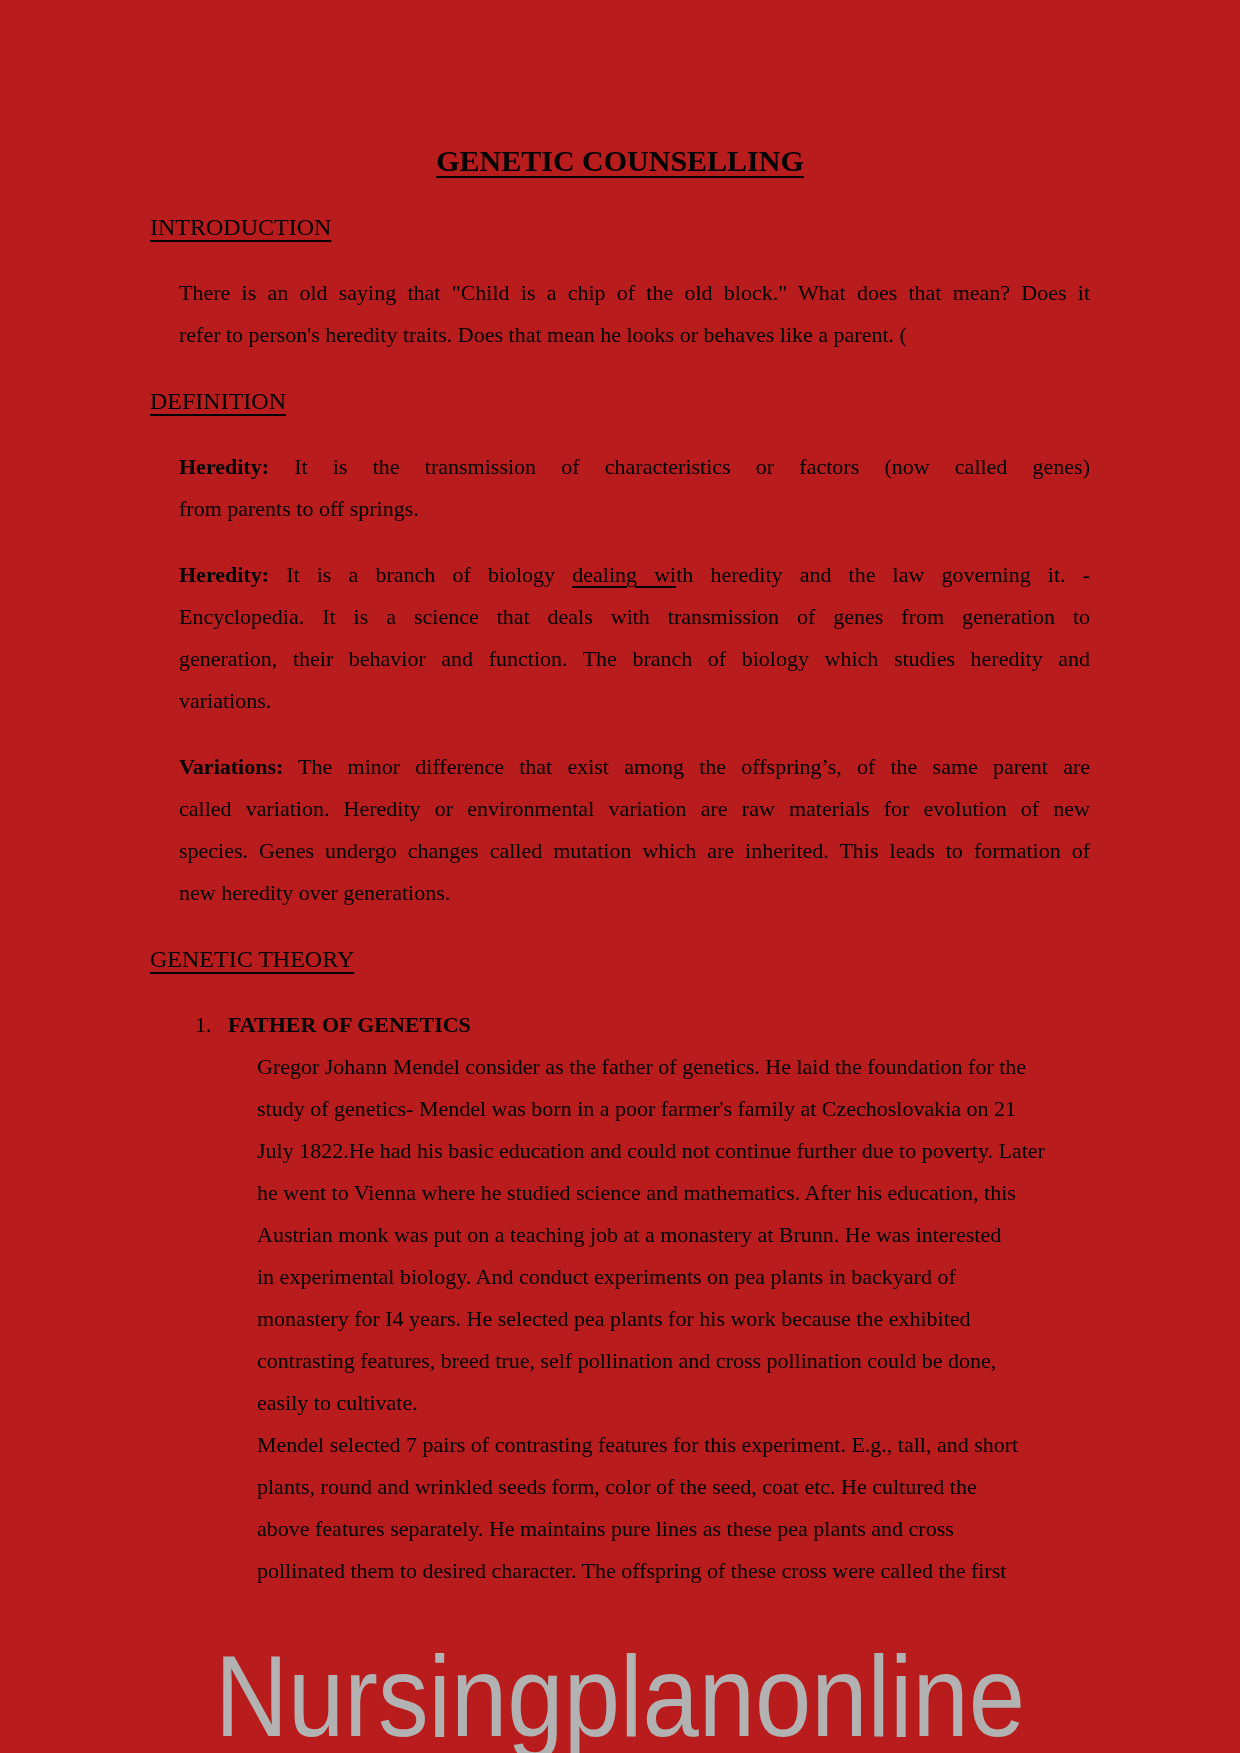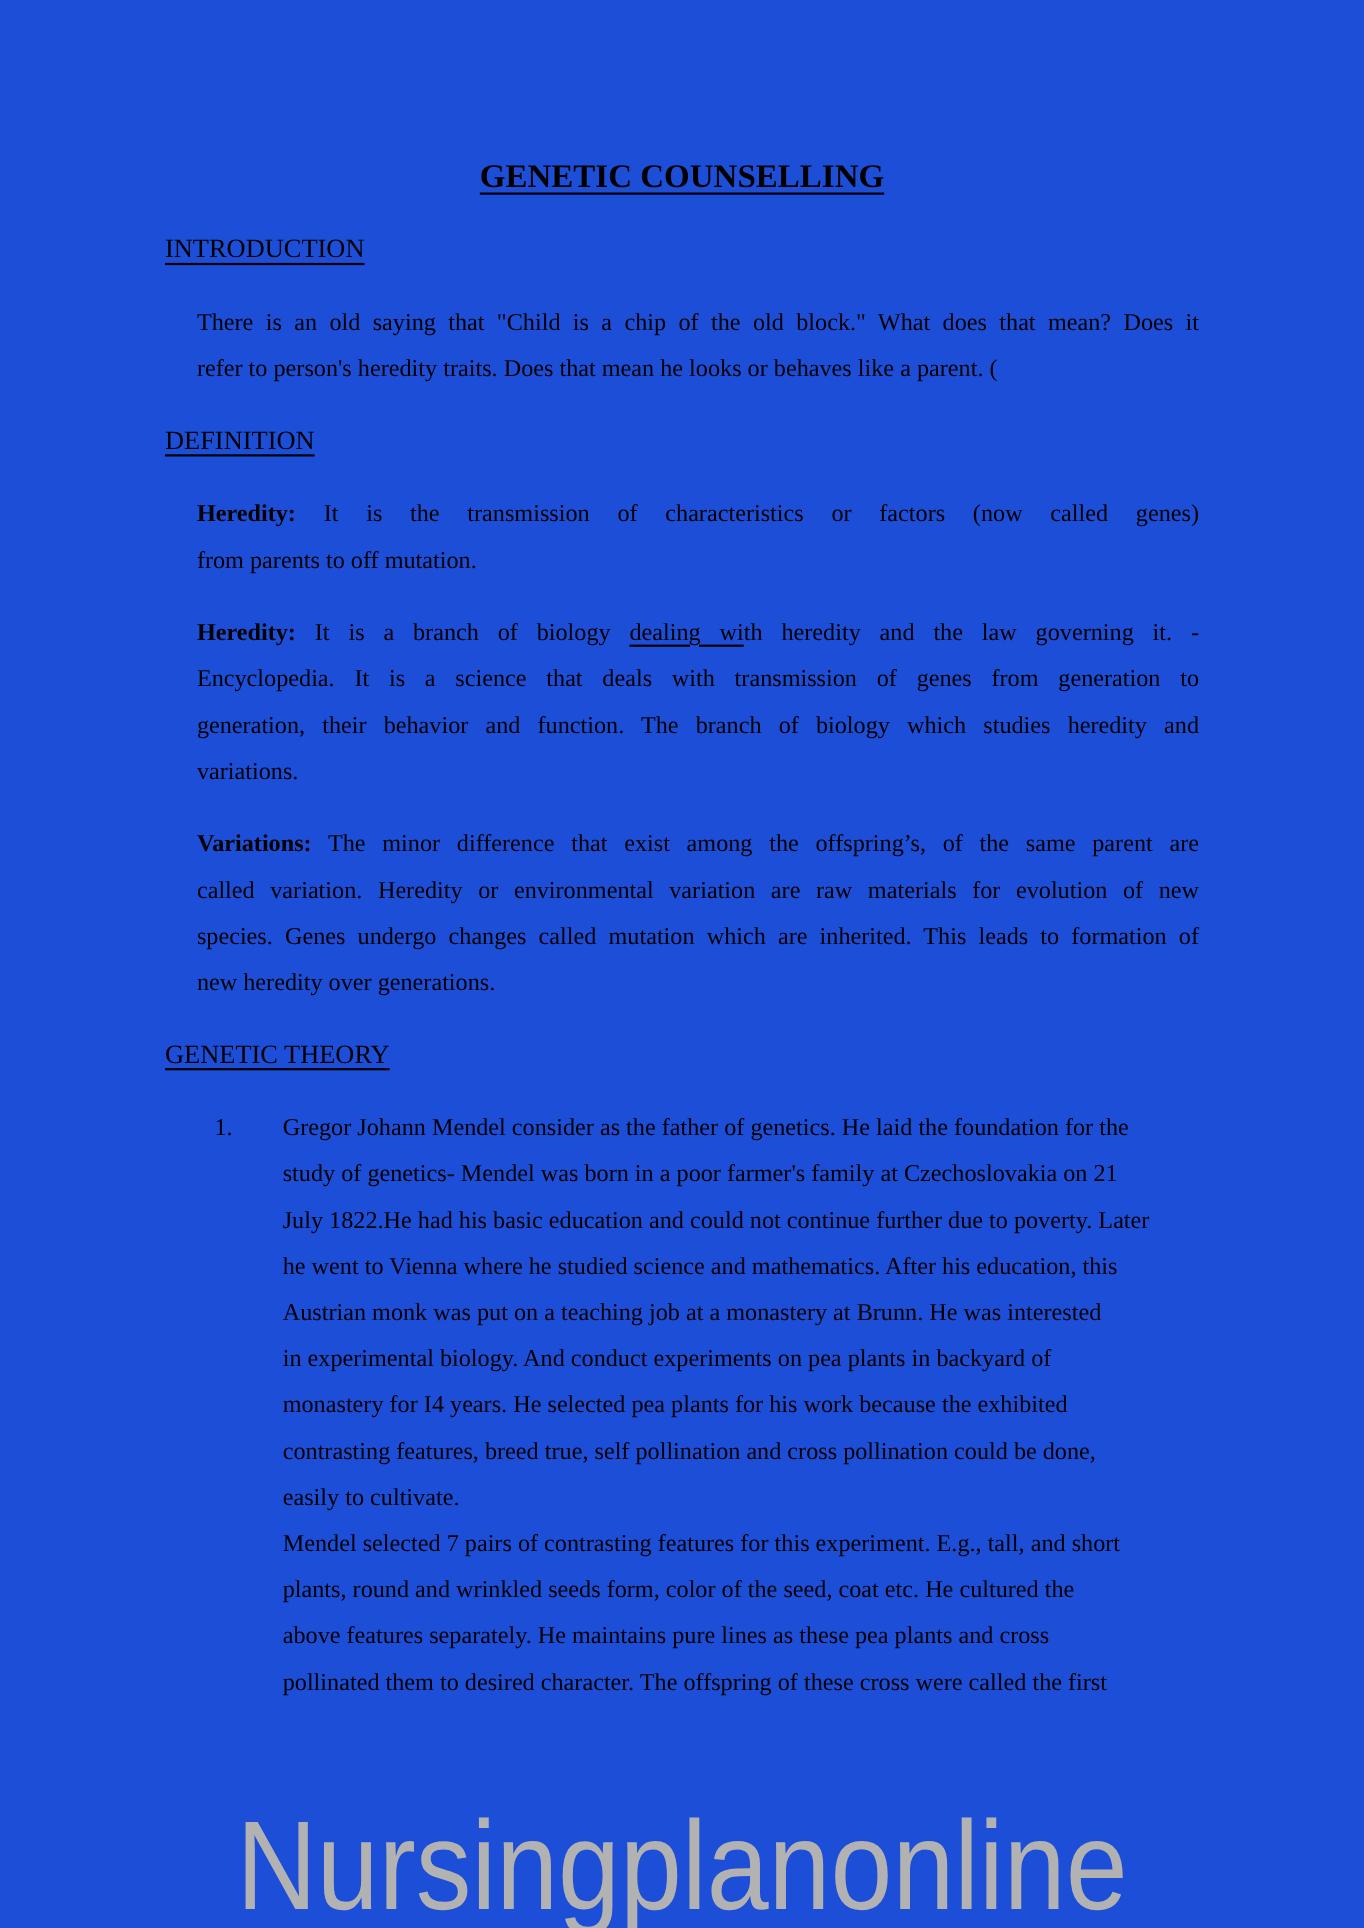--- a/index.html
+++ b/index.html
@@ -4,21 +4,21 @@
 <style>
   html, body {
     margin: 0;
     padding: 0;
     background: #ffffff;
   }
   .page {
     position: relative;
     width: 1240px;
     height: 1753px;
-    background: #1d4ed8;
+    background: #b91c1c;
     overflow: hidden;
     font-family: "Liberation Serif", "DejaVu Serif", serif;
     font-size: 22px;
     color: #000000;
   }
   .content {
     position: absolute;
     left: 150px;
     top: 140px;
     width: 940px;
@@ -110,21 +110,21 @@
 
     <div class="para">
       <div class="jline">There is an old saying that "Child is a chip of the old block." What does that mean? Does it</div>
       <div class="line">refer to person's heredity traits. Does that mean he looks or behaves like a parent. (</div>
     </div>
 
     <div class="sec-heading"><span class="u">DEFINITION</span></div>
 
     <div class="para">
       <div class="jline"><b class="runin">Heredity:</b><span> It is the transmission of characteristics or factors (now called genes)</span></div>
-      <div class="line">from parents to off mutation.</div>
+      <div class="line">from parents to off springs.</div>
     </div>
 
     <div class="para">
       <div class="jline"><b class="runin">Heredity:</b><span> It is a branch of biology </span><span class="frag-underline">dealing wi</span><span>th heredity and the law governing it. -</span></div>
       <div class="jline">Encyclopedia. It is a science that deals with transmission of genes from generation to</div>
       <div class="jline">generation, their behavior and function. The branch of biology which studies heredity and</div>
       <div class="line">variations.</div>
     </div>
 
     <div class="para">
@@ -132,20 +132,21 @@
       <div class="jline">called variation. Heredity or environmental variation are raw materials for evolution of new</div>
       <div class="jline">species. Genes undergo changes called mutation which are inherited. This leads to formation of</div>
       <div class="line">new heredity over generations.</div>
     </div>
 
     <div class="sec-heading"><span class="u">GENETIC THEORY</span></div>
 
     <div class="list-item">
       <div class="list-number">1.</div>
       <div class="list-body">
+        <div class="item-title">FATHER OF GENETICS</div>
         <div class="para para-flow">
           <div class="line">Gregor Johann Mendel consider as the father of genetics. He laid the foundation for the</div>
           <div class="line">study of genetics- Mendel was born in a poor farmer's family at Czechoslovakia on 21</div>
           <div class="line">July 1822.He had his basic education and could not continue further due to poverty. Later</div>
           <div class="line">he went to Vienna where he studied science and mathematics. After his education, this</div>
           <div class="line">Austrian monk was put on a teaching job at a monastery at Brunn. He was interested</div>
           <div class="line">in experimental biology. And conduct experiments on pea plants in backyard of</div>
           <div class="line">monastery for I4 years. He selected pea plants for his work because the exhibited</div>
           <div class="line">contrasting features, breed true, self pollination and cross pollination could be done,</div>
           <div class="line">easily to cultivate.</div>

